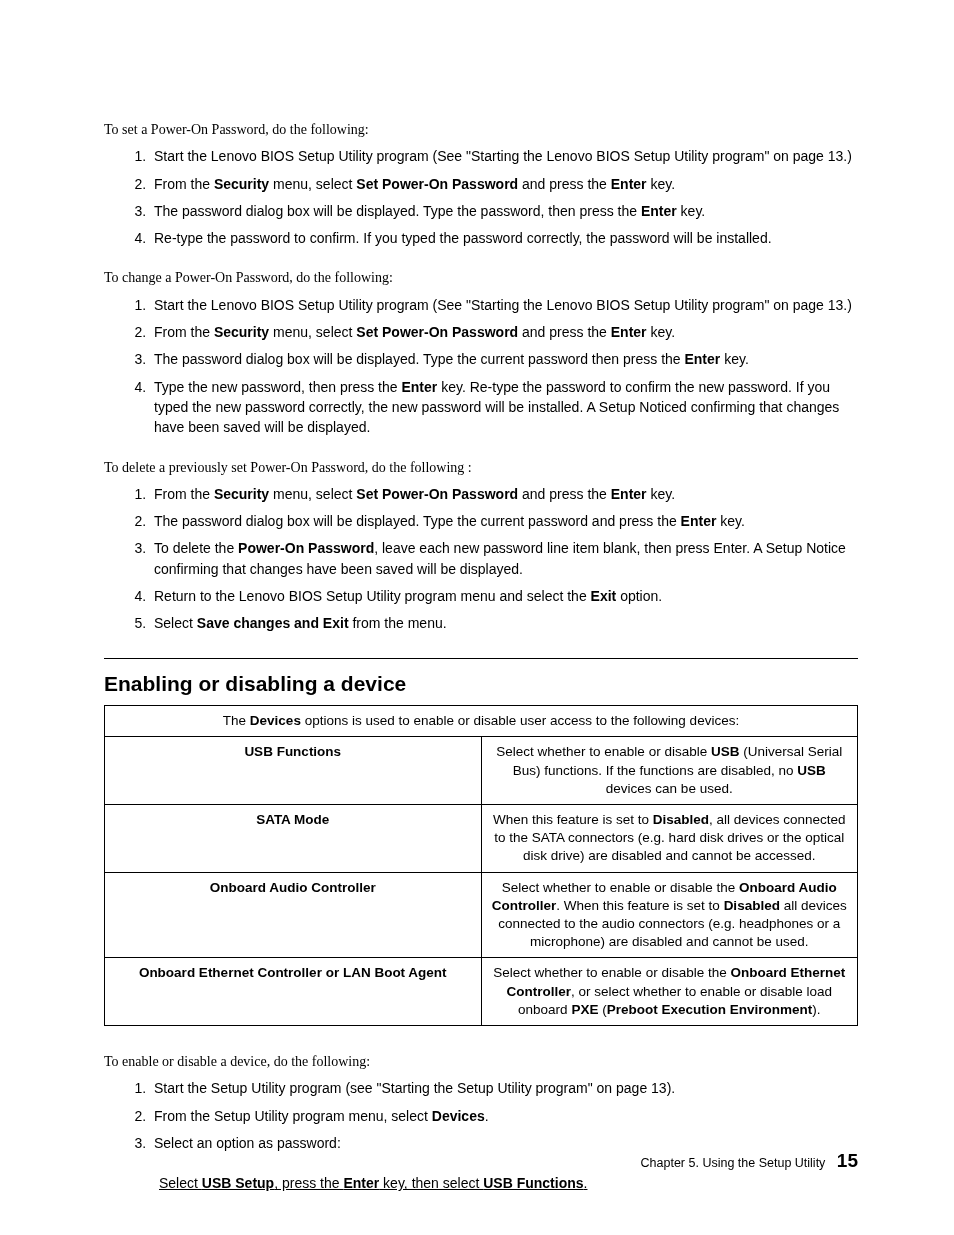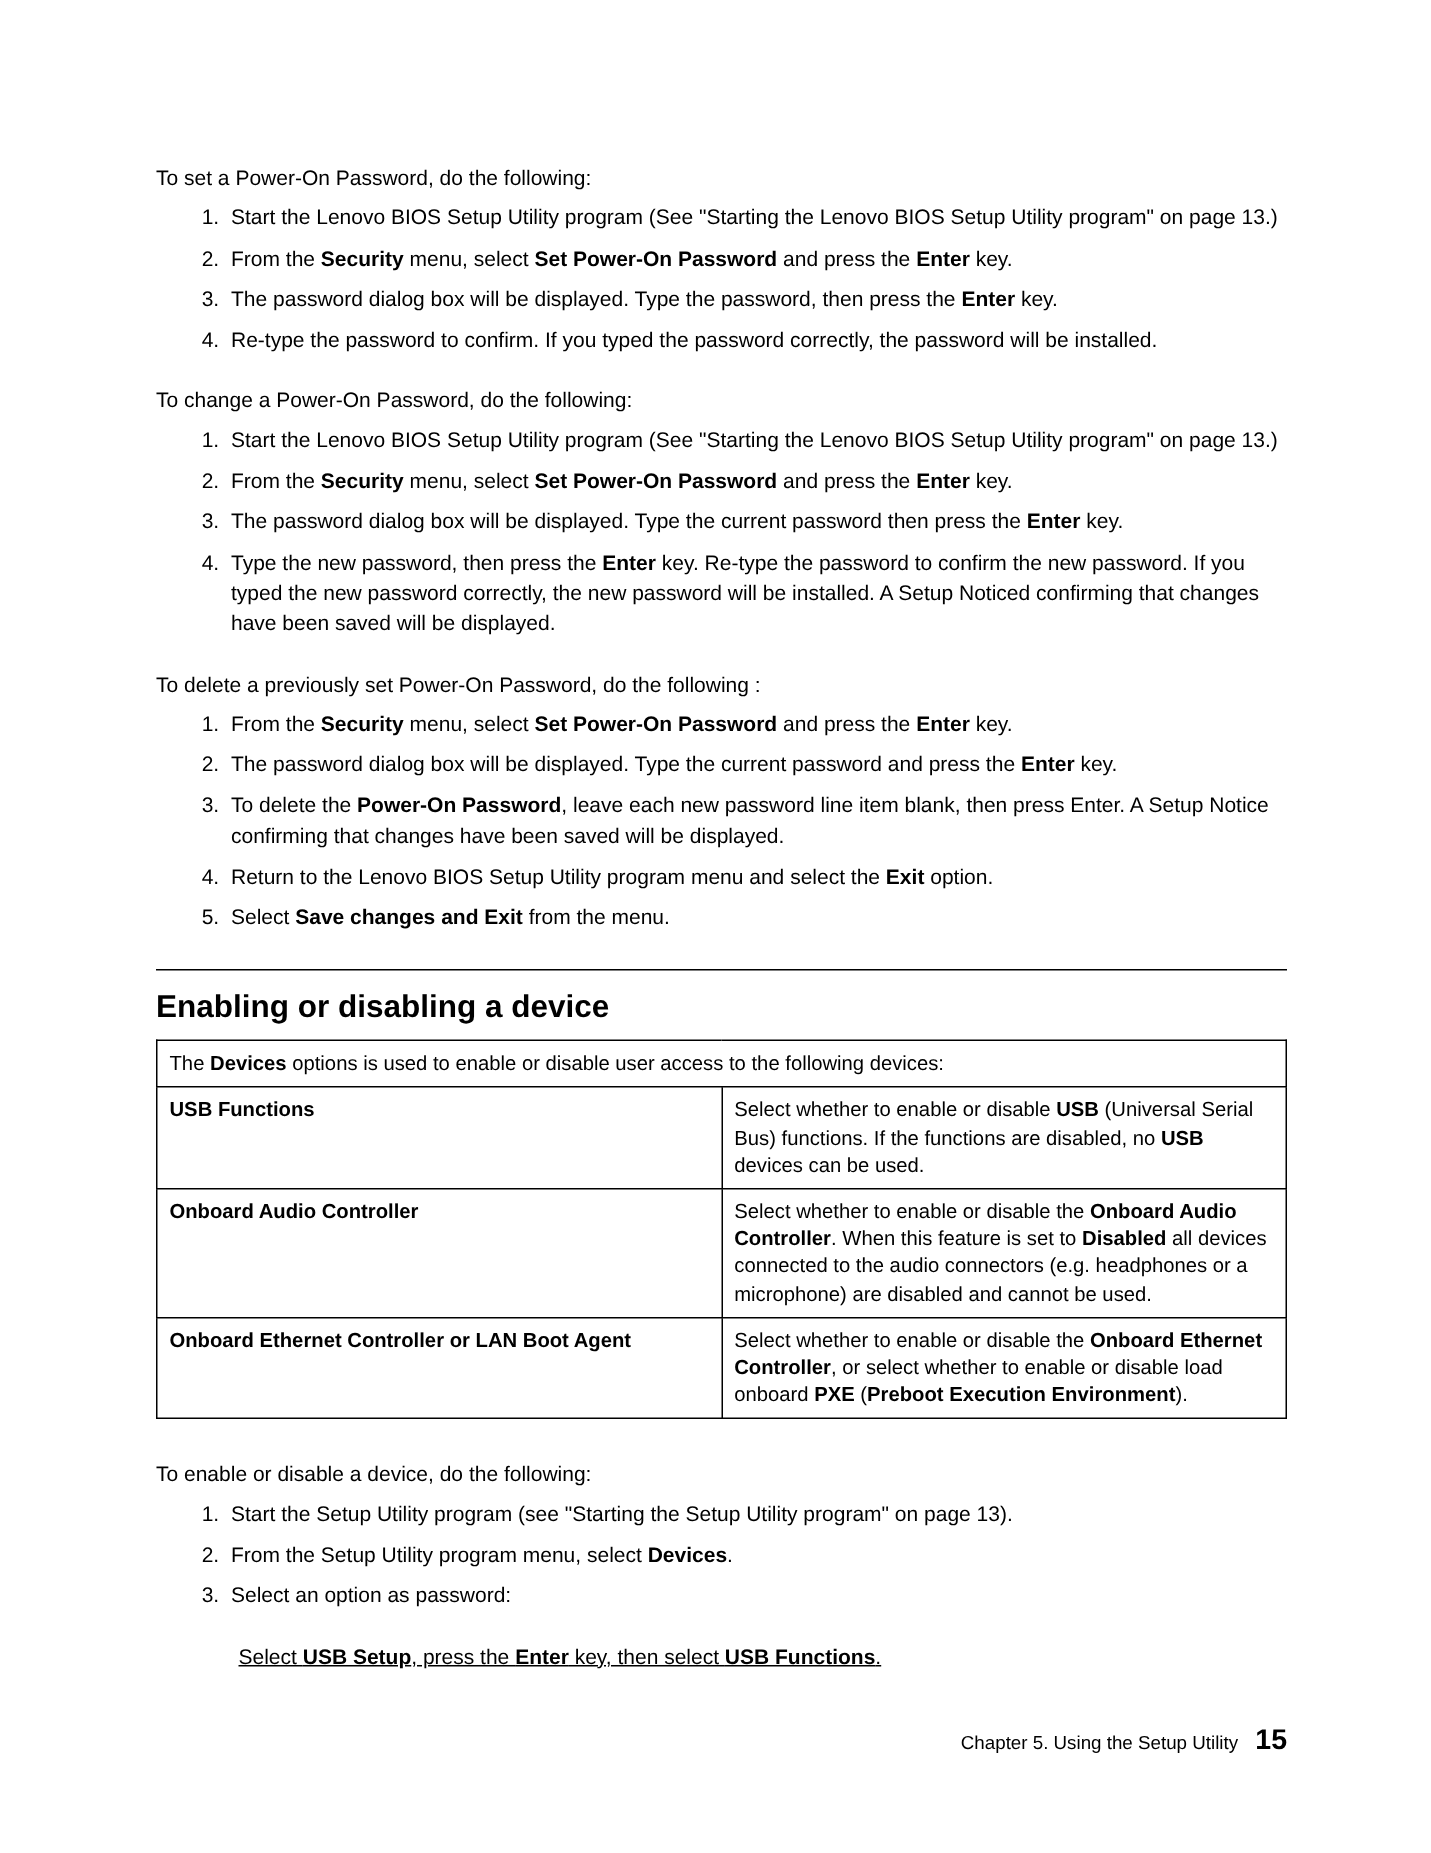--- a/index.html
+++ b/index.html
@@ -13,21 +13,22 @@
   }
   .page {
     width: 954px;
     height: 1235px;
     box-sizing: border-box;
     padding: 108px 96px 60px 104px;
     position: relative;
     line-height: 1.45;
   }
   .intro {
-    margin: 0 0 6px 0;
+    margin: 12px 0 6px 0;
+    font-family: Liberation Serif, serif;
   }
   ol.steps {
     margin: 0 0 20px 0;
     padding-left: 46px;
   }
   ol.steps li {
     margin-bottom: 7px;
     padding-left: 4px;
   }
   .section-heading {
@@ -35,20 +36,21 @@
     font-weight: bold;
     margin: 24px 0 6px 0;
     border-top: 1px solid #000;
     padding-top: 10px;
   }
   table.device-table {
     width: 100%;
     border-collapse: collapse;
     margin: 2px 0 26px 0;
     table-layout: fixed;
+    text-align: center;
   }
   table.device-table td {
     border: 1px solid #000;
     padding: 6px 8px;
     vertical-align: top;
     font-size: 13.5px;
     line-height: 1.35;
   }
   table.device-table col.c1 { width: 50%; }
   table.device-table col.c2 { width: 50%; }
@@ -110,20 +112,24 @@
       </colgroup>
     <tbody>
         <tr>
       <td colspan="2" class="tbl-intro-cell">The <b>Devices</b> options is used to enable or disable user access to the following devices:</td>
     </tr>
     <tr>
       <td class="tbl-label">USB Functions</td>
       <td>Select whether to enable or disable <b>USB</b> (Universal Serial Bus) functions. If the functions are disabled, no <b>USB</b> devices can be used.</td>
     </tr>
     <tr>
+      <td class="tbl-label">SATA Mode</td>
+      <td>When this feature is set to <b>Disabled</b>, all devices connected to the SATA connectors (e.g. hard disk drives or the optical disk drive) are disabled and cannot be accessed.</td>
+    </tr>
+    <tr>
       <td class="tbl-label">Onboard Audio Controller</td>
       <td>Select whether to enable or disable the <b>Onboard Audio Controller</b>. When this feature is set to <b>Disabled</b> all devices connected to the audio connectors (e.g. headphones or a microphone) are disabled and cannot be used.</td>
     </tr>
     <tr>
       <td class="tbl-label">Onboard Ethernet Controller or LAN Boot Agent</td>
       <td>Select whether to enable or disable the <b>Onboard Ethernet Controller</b>, or select whether to enable or disable load onboard <b>PXE</b> (<b>Preboot Execution Environment</b>).</td>
     </tr>
   </tbody>
     </table>
 

